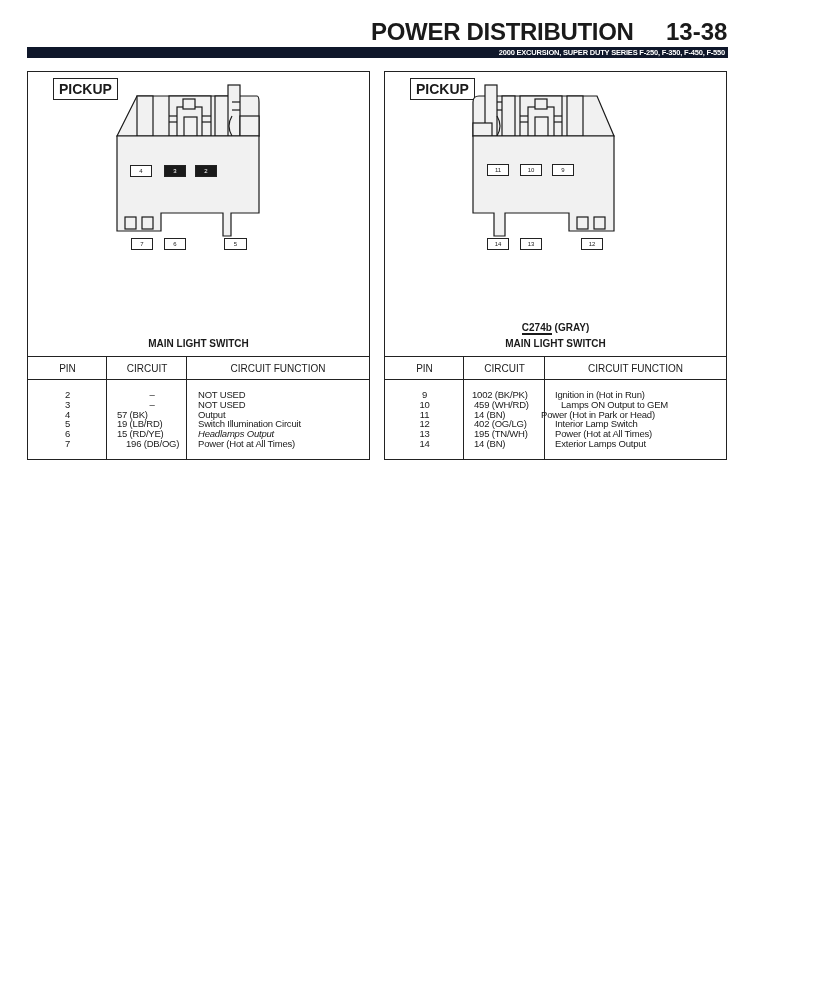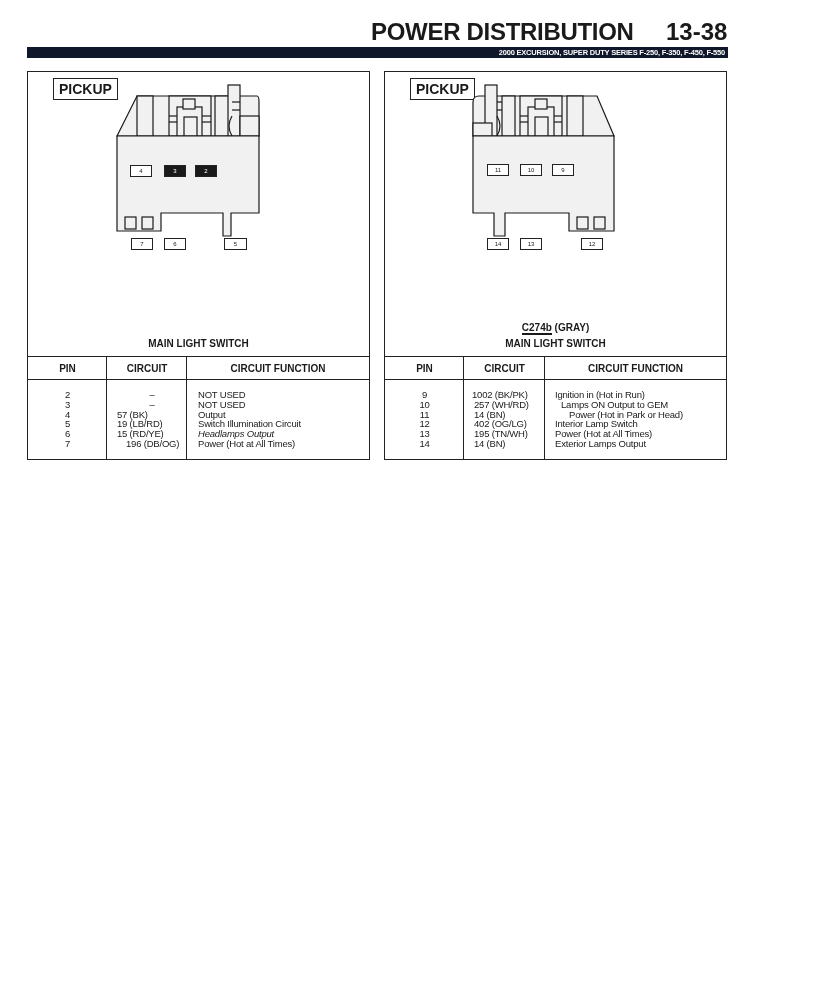--- a/index.html
+++ b/index.html
@@ -18,21 +18,21 @@
            font-size:14px; font-weight:bold; line-height:20px; color:#1a1a1a;margin-left:16px; }
   .diagram { position:absolute; left:0; top:0; width:341px; height:245px; }
   .caption1 { position:absolute; left:0; width:341px; top:250px; text-align:center;
               font-size:10px; font-weight:bold; color:#1a1a1a; }
   .caption1 u { text-decoration:none; border-bottom:2px solid #1a1a1a; }
   .caption2 { position:absolute; left:0; width:341px; top:266px; text-align:center;
               font-size:10px; font-weight:bold; color:#1a1a1a; }
   .tbl { position:absolute; left:0; top:284px; width:341px; height:103px; border-top:1px solid #222; }
   .tbl .hdr { position:absolute; left:0; top:0; width:341px; height:22px; border-bottom:1px solid #222; }
   .tbl .col { position:absolute; top:0; bottom:0; border-left:1px solid #222; }
-  .tbl .hcell { position:absolute; top:6px; font-size:10px; font-weight:bold; text-align:center; color:#1a1a1a; }
+  .tbl .hcell { position:absolute; top:6px; font-size:10px; font-weight:normal; text-align:center; color:#1a1a1a; }
   .tbl .body { position:absolute; top:33px; left:0; width:341px; }
   .row { position:relative; height:9.8px; font-size:9.5px; line-height:10px; letter-spacing:-0.2px; color:#1a1a1a; }
   .row span { position:absolute; top:0; white-space:nowrap; }
   .pin { text-align:center; }
   .pinbox { position:absolute; height:10px; border:1px solid #222; background:#fff; font-size:6px;
             line-height:10px; text-align:center; color:#1a1a1a; }
   .pinbox.filled { background:#1a1a1a; color:#fff; }
 </style>
 </head>
 <body>
@@ -171,27 +171,27 @@
     <div class="col" style="left:78px;"></div>
     <div class="col" style="left:159px;"></div>
     <div class="body">
       <div class="row">
           <span class="pin" style="left:0;width:79px;">9</span>
           <span style="left:87px;">1002 (BK/PK)</span>
           <span style="left:170px;">Ignition in (Hot in Run)</span>
         </div>
       <div class="row">
           <span class="pin" style="left:0;width:79px;">10</span>
-          <span style="left:89px;">257 (WH/RD)</span>
+          <span style="left:89px;">459 (WH/RD)</span>
           <span style="left:176px;">Lamps ON Output to GEM</span>
         </div>
       <div class="row">
           <span class="pin" style="left:0;width:79px;">11</span>
           <span style="left:89px;">14 (BN)</span>
-          <span style="left:184px;">Power (Hot in Park or Head)</span>
+          <span style="left:156px;">Power (Hot in Park or Head)</span>
         </div>
       <div class="row">
           <span class="pin" style="left:0;width:79px;">12</span>
           <span style="left:89px;">402 (OG/LG)</span>
           <span style="left:170px;">Interior Lamp Switch</span>
         </div>
       <div class="row">
           <span class="pin" style="left:0;width:79px;">13</span>
           <span style="left:89px;">195 (TN/WH)</span>
           <span style="left:170px;">Power (Hot at All Times)</span>

